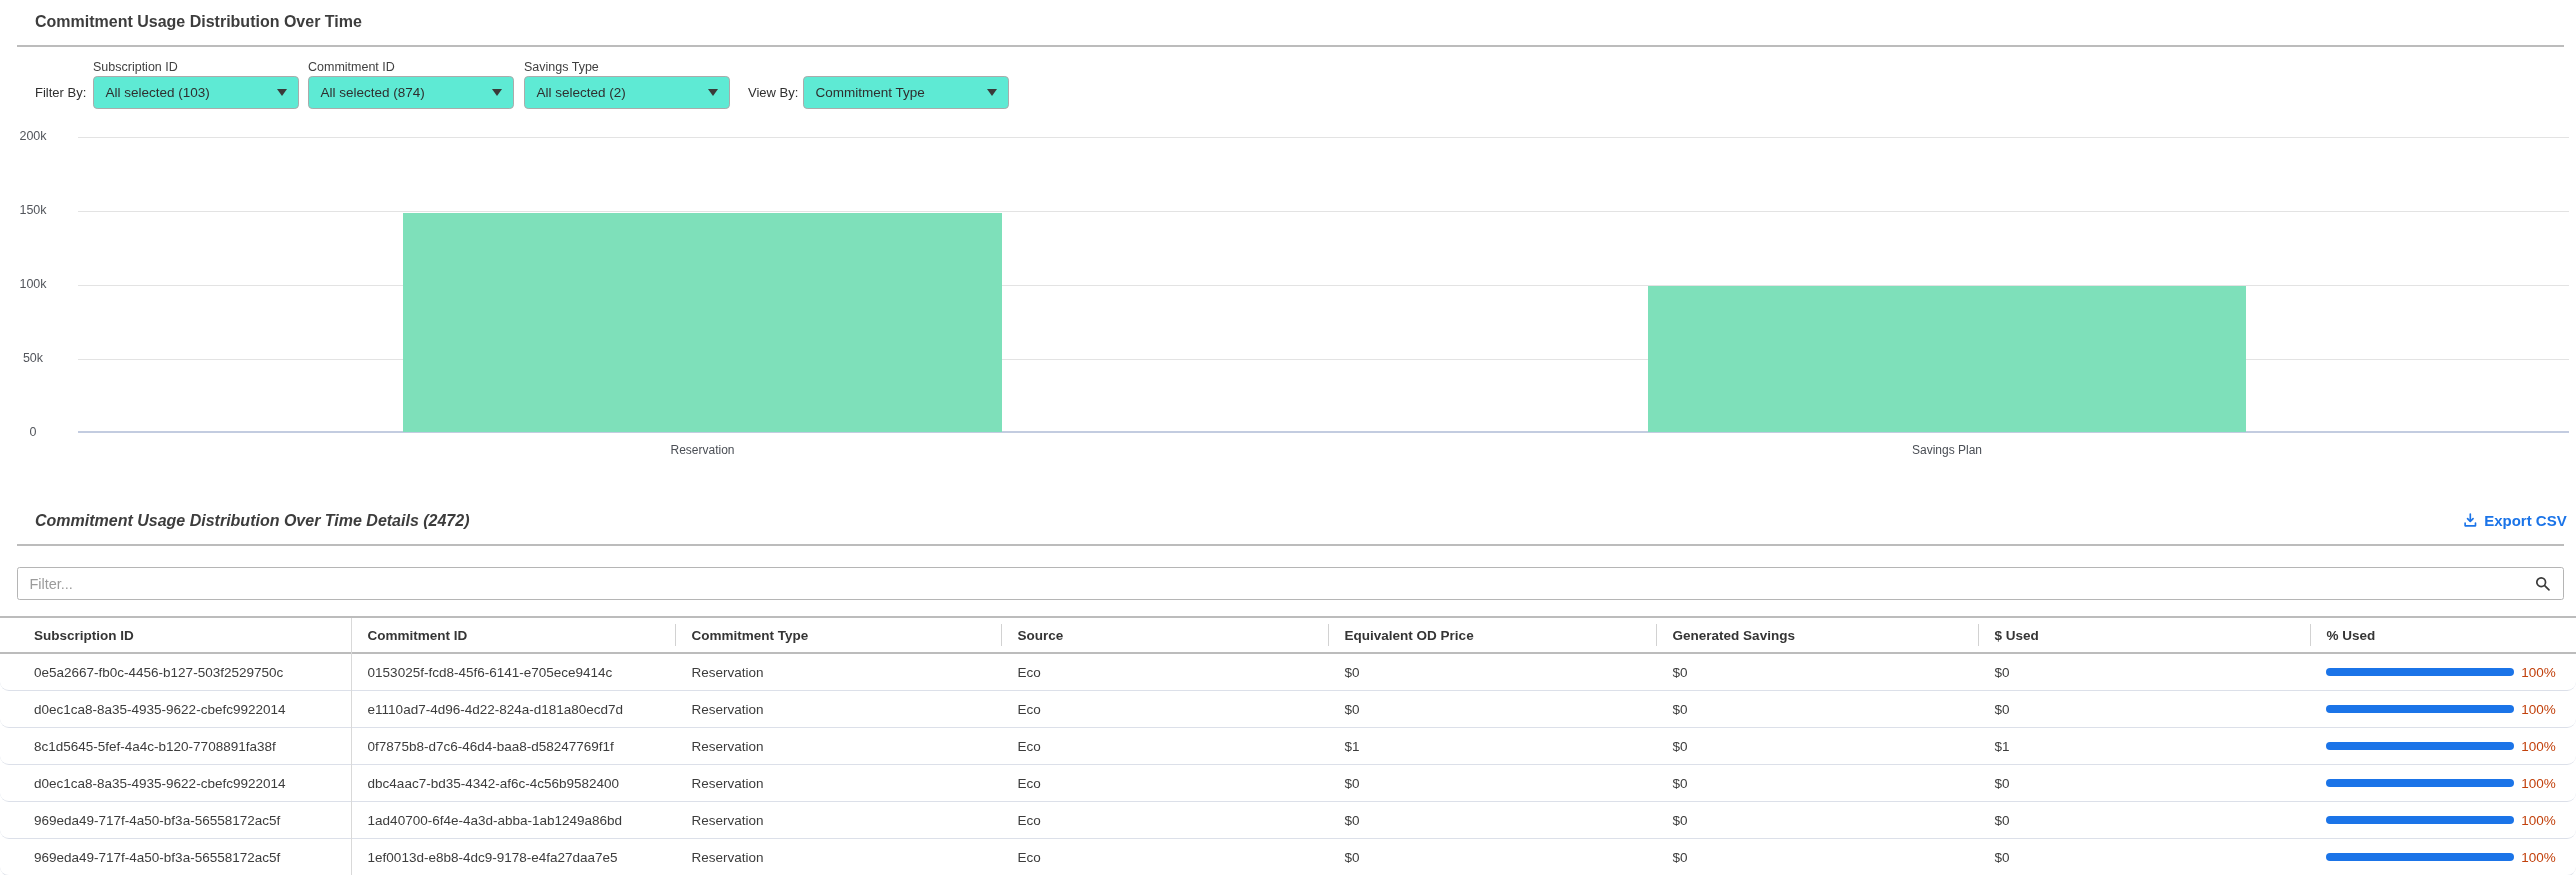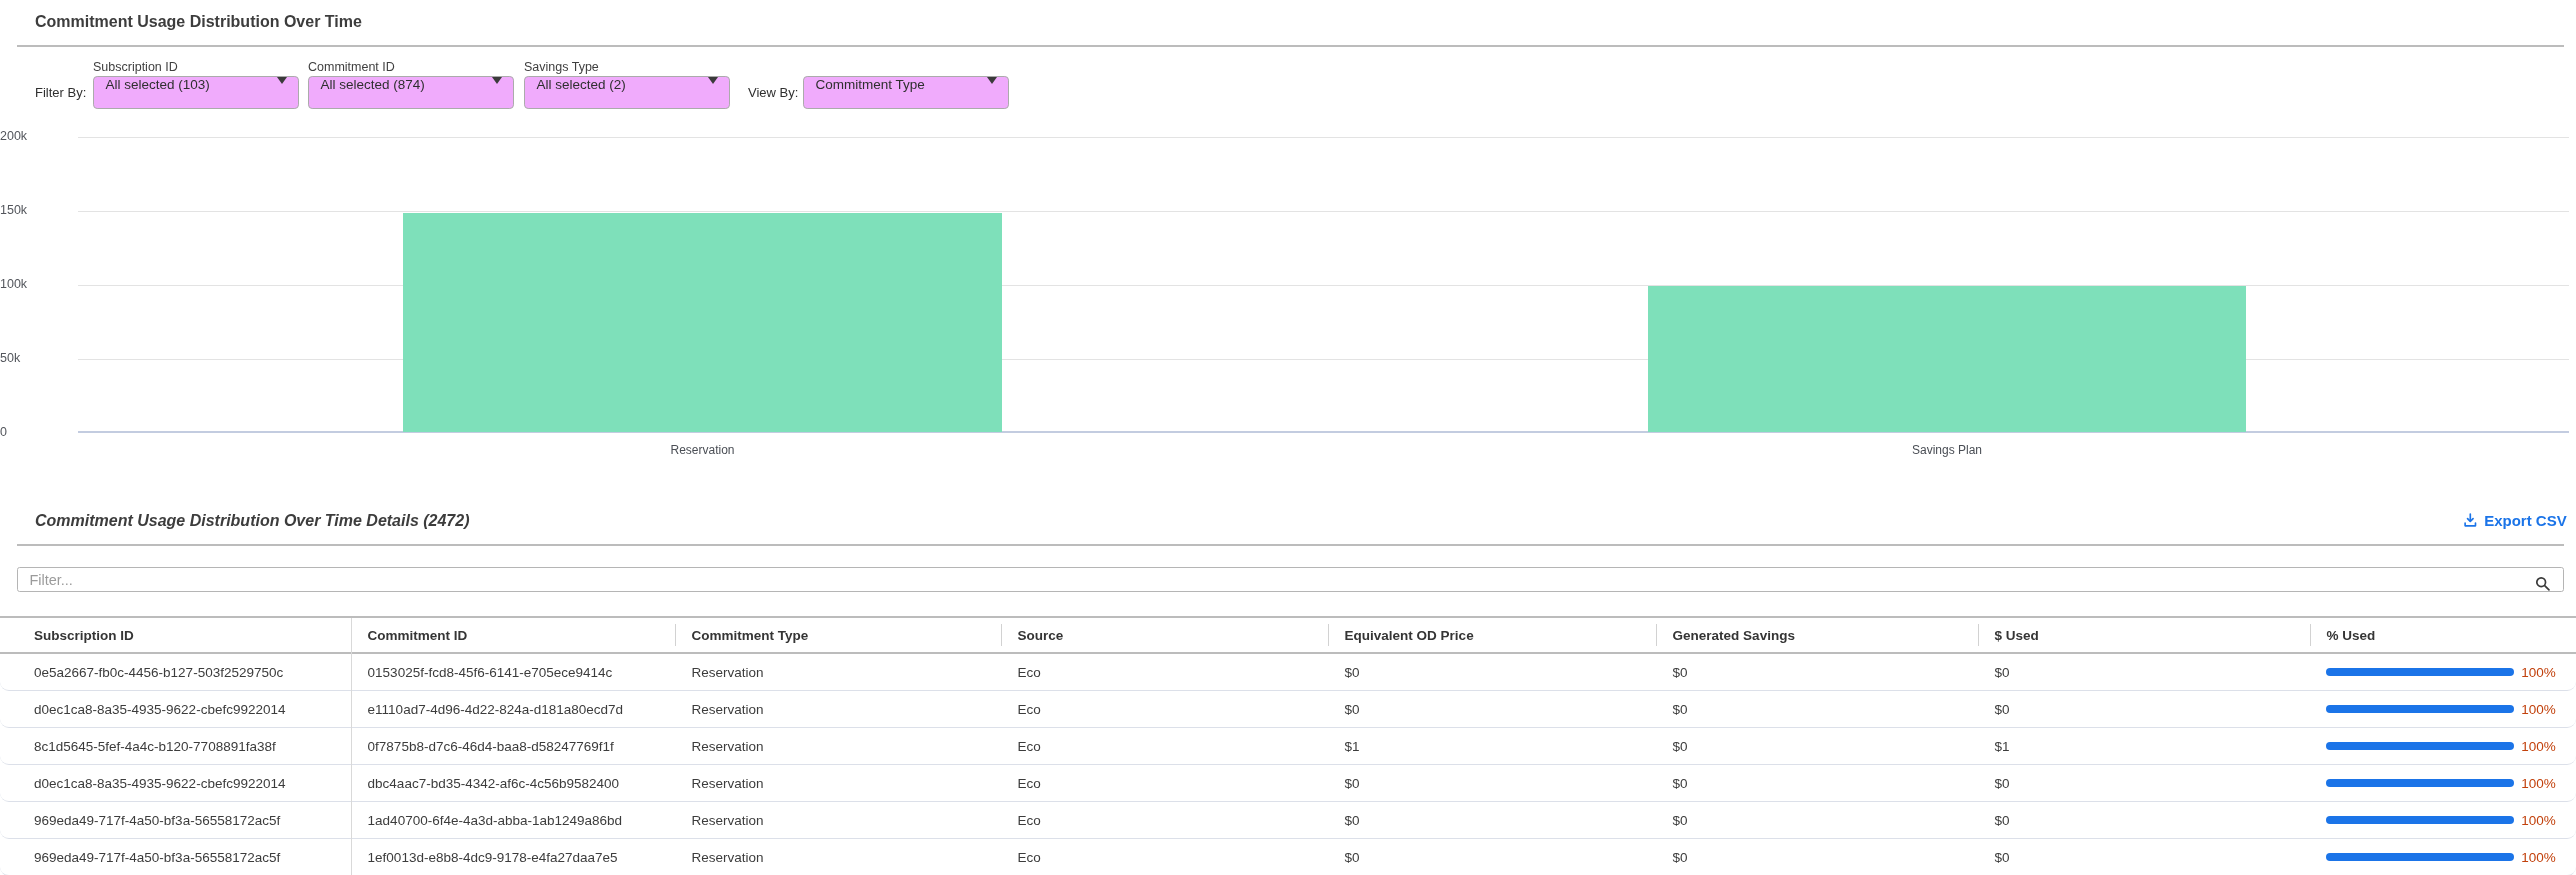--- a/index.html
+++ b/index.html
@@ -12,57 +12,57 @@
   #main-title { top:12.5px; }
   .h-divider { position:absolute; left:17px; width:2547px; height:2.1px; background:#bcbcbc; }
   #divider-1 { top:45px; }
   #divider-2 { top:544px; }
 
   
   .dd-label { position:absolute; top:60px; font-size:12.5px; color:#3f3f3f; }
   .inline-label { position:absolute; top:76px; height:33px; line-height:33px;
                   font-size:13px; font-weight:normal; color:#2f2f2f; }
   .dropdown { position:absolute; top:76px; height:33px; border:1px solid #ababab;
-              border-radius:4.2px; background:#f0abfc; display:flex; align-items:flex-start;
+              border-radius:4.2px; background:#5eead4; display:flex; align-items:center;
               justify-content:space-between; padding:0 11.4px; font-size:13.5px; color:#2f2f2f;
               cursor:pointer; }
   .caret { width:0; height:0; border-left:5.7px solid transparent; border-right:5.7px solid transparent;
            border-top:7.3px solid #3a3a3a; flex:0 0 auto; margin-left:6.2px; }
   #dd-subscription { left:93px; width:206px; }
   #dd-commitment  { left:308px; width:206px; }
   #dd-savings     { left:524px; width:206px; }
   #dd-viewby      { left:803px; width:206px; }
   #lbl-subscription { left:93px; }
   #lbl-commitment   { left:308px; }
   #lbl-savings      { left:524px; }
   #filter-by-label  { left:35px; }
   #view-by-label    { left:748px; }
 
   
   #chart-area { position:absolute; top:125px; left:0; width:2576px; height:363px; }
   .gridline { position:absolute; left:78px; right:7.3px; height:1px; background:#e3e3e3; }
   .gridline.zero { height:1.6px; background:#c3cce0; }
   .ytick { position:absolute; left:0; width:66px; height:15.6px; line-height:15.6px;
-           text-align:left; font-size:12.5px; color:#53565c; }
+           text-align:center; font-size:12.5px; color:#53565c; }
   .bar { position:absolute; bottom:56px; }
   #bar-0 { left:403px;  width:599px; }
   #bar-1 { left:1648px; width:598px; }
   .xlabel { position:absolute; top:318px; height:15.6px; line-height:15.6px; text-align:center;
             font-size:12px; color:#4a4e55; }
   #xlabel-0 { left:403px;  width:599px; }
   #xlabel-1 { left:1648px; width:598px; }
 
   
   #details-title { top:512px;font-style:italic; }
   #export-csv { position:absolute; top:512px; right:9.3px; display:flex; align-items:center;
                 gap:5.2px; color:#1b74e8; font-size:15px; font-weight:bold; cursor:pointer; }
   #export-csv svg { display:block; }
 
   
-  #table-filter-wrap { position:absolute; top:567px; left:17px; width:2547px; height:25px; }
+  #table-filter-wrap { position:absolute; top:567px; left:17px; width:2547px; height:33px; }
   #table-filter { width:100%; height:100%; border:1px solid #b5b5b5; border-radius:2.6px;
                   font-size:14.5px; color:#3c3c3c; padding:0 36px 0 11.4px;
                   font-family:"Liberation Sans","DejaVu Sans",sans-serif; }
   #table-filter::placeholder { color:#9b9b9b; }
   #search-icon { position:absolute; right:12.5px; top:7.3px; }
 
   
   #details-table { position:absolute; top:616px; left:0; width:2576px; height:259px;
                    border-top:2.1px solid #bcbcbc; }
   .tgrid { display:grid; grid-template-columns:351px 324px 326px 327px 328px 322px 332px auto; }

